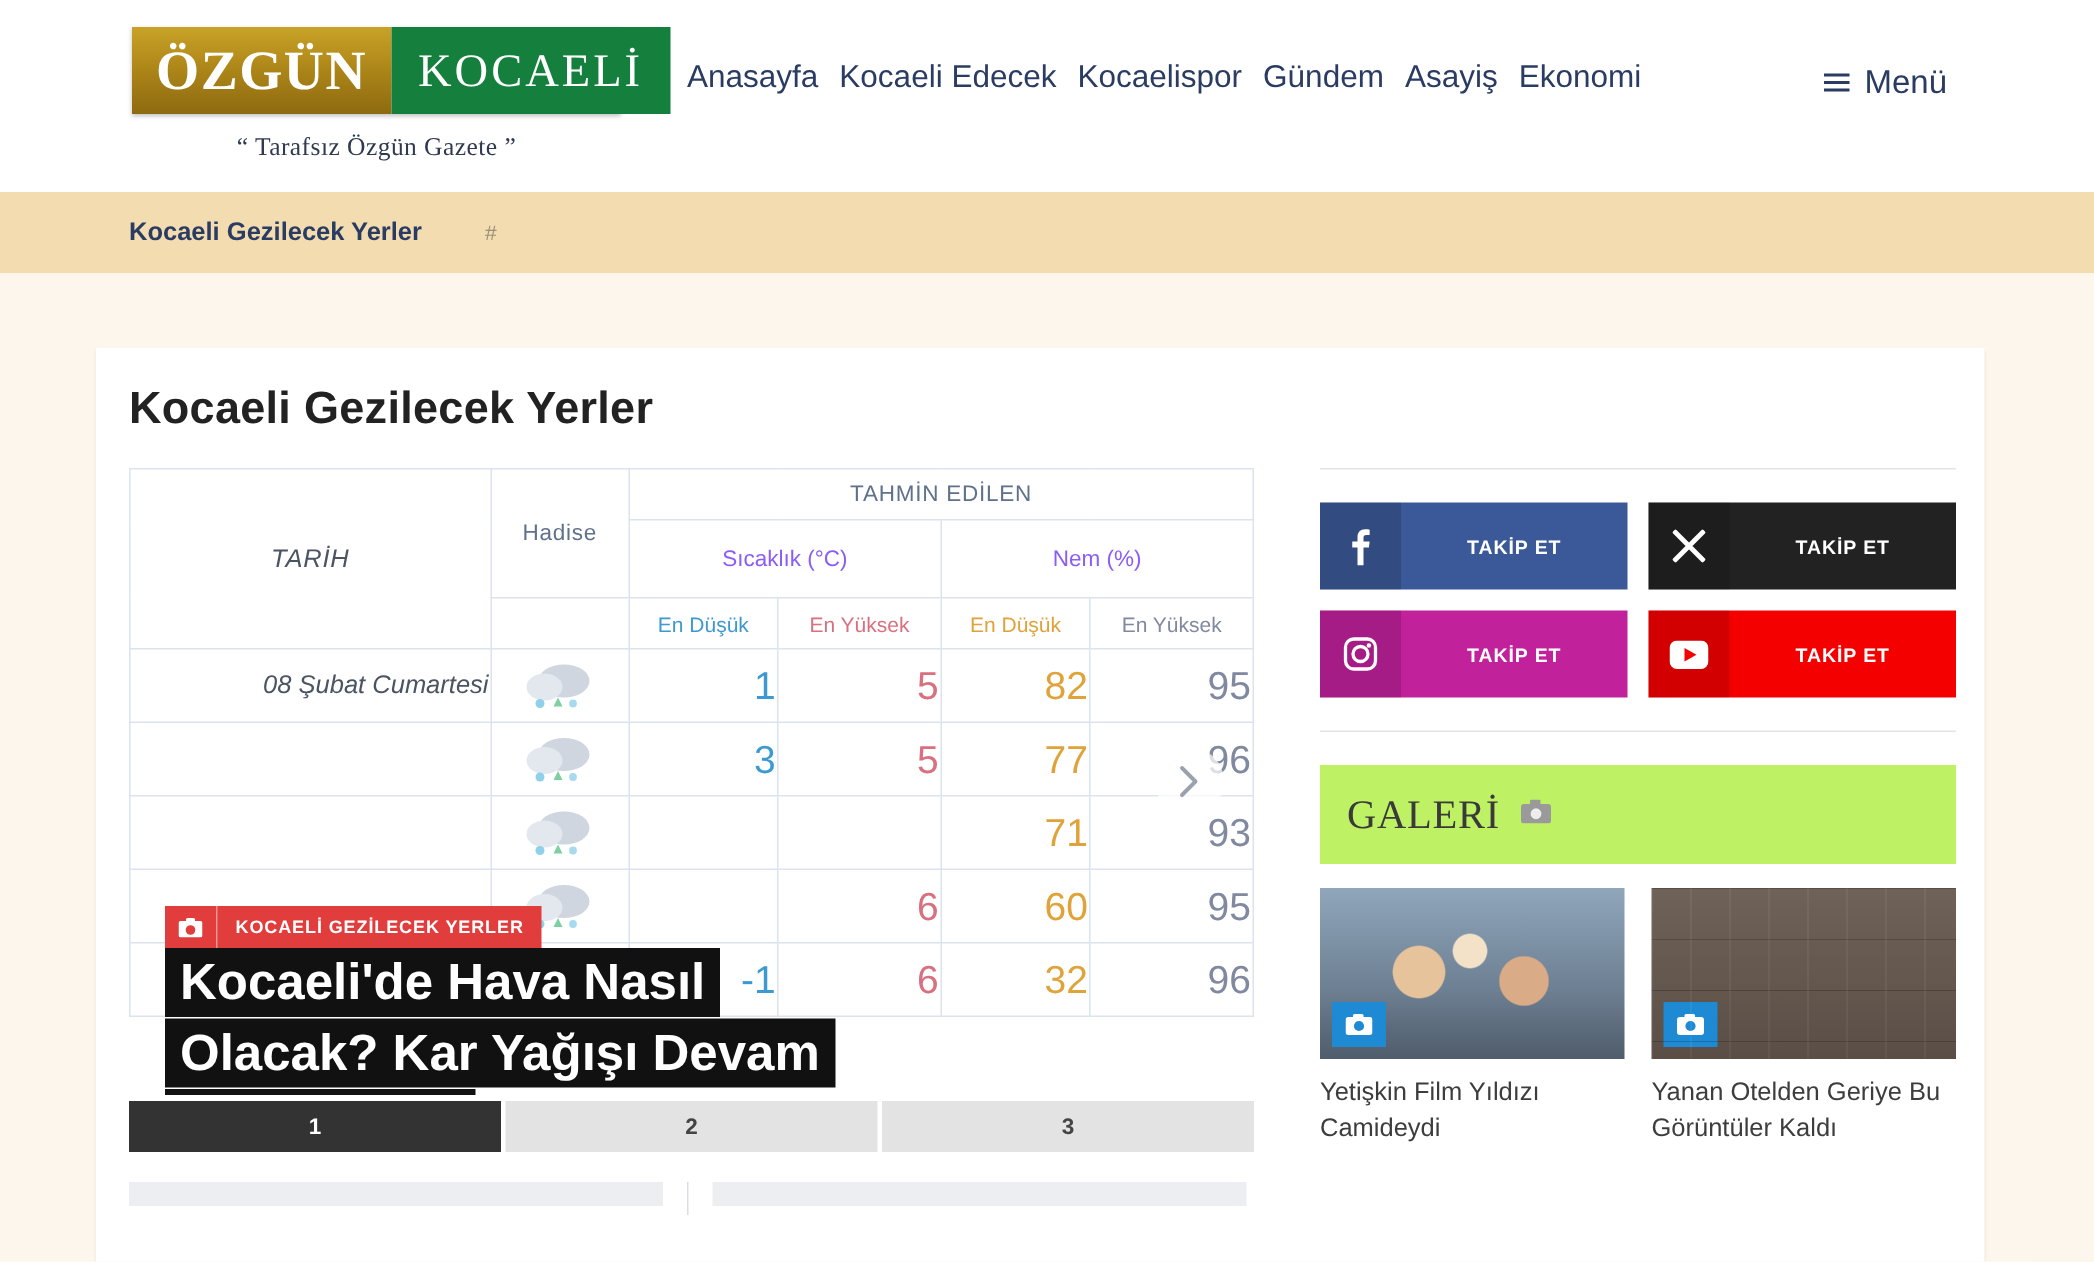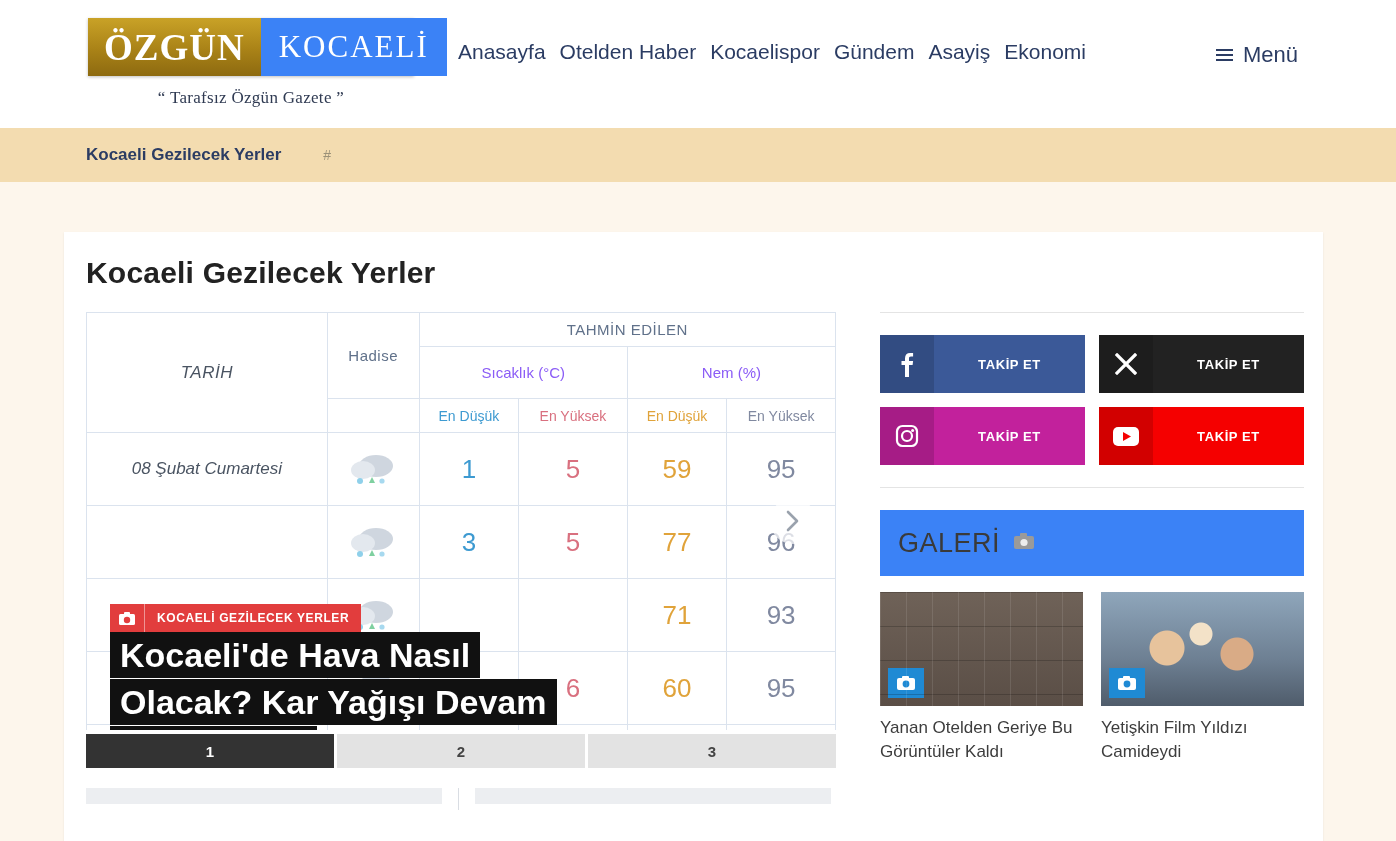--- a/index.html
+++ b/index.html
@@ -39,21 +39,21 @@
     color: #ffffff;
     font-family: "Liberation Serif", serif;
     font-weight: bold;
     font-size: 37px;
     letter-spacing: 1px;
     display: flex; align-items: center; justify-content: center;
     padding: 16px 16px;
     flex: 0 0 auto;
   }
   .logo-right {
-    background: #3b82f6;
+    background: #15803d;
     color: #ffffff;
     font-family: "Liberation Serif", serif;
     font-size: 31px;
     letter-spacing: 2px;
     display: flex; align-items: center; justify-content: center;
     padding: 0 18px;
     flex: 1 1 auto;
   }
   .logo-tagline {
     margin-top: 12px;
@@ -153,21 +153,21 @@
   }
   .tbl td, .tbl th {
     border: 1px solid #dbe3ee;
     text-align: center;
     color: #5a6473;
     font-weight: normal;
   }
   .tbl .thead-top td { height: 34px; font-size: 15px; color:#60718a; letter-spacing:.5px; }
   .tbl .thead-mid td { height: 52px; font-size: 15px; color:#8b5cf6; }
   .tbl .thead-sub td { height: 34px; font-size: 14px; }
-  .tbl .row td { height: 73px; font-size: 26px; }
+  .tbl .row td { height: 49px; font-size: 26px; text-align: right; }
   .c-blue { color: #3d9ad1 !important; }
   .c-red  { color: #d9707f !important; }
   .c-orng { color: #e0a33a !important; }
   .c-gray { color: #8089a0 !important; }
   .date-cell { font-size: 17px !important; color:#4a5462 !important;font-style:italic; }
   .hadise-cell svg { display:block; margin: 0 auto; }
 
   .feature-overlay {
     position: absolute;
     left: 24px; top: 292px;
@@ -267,25 +267,26 @@
   }
   .social-btn .lb { flex: 1; text-align: center; }
   .sb-fb { background: #3b5998; }
   .sb-x  { background: #222222; }
   .sb-ig { background: #c2219c; }
   .sb-yt { background: #f50000; }
 
   .gallery-head {
     margin-top: 22px;
     height: 66px;
-    background: #3b82f6;
+    background: #bef264;
     display: flex;
     align-items: center;
     padding-left: 18px;
     gap: 14px;
+    font-family: Liberation Serif, serif;
   }
   .gallery-head .gtitle {
     font-size: 27px;
     color: #3a3a3a;
     letter-spacing: .5px;
   }
   .gallery-grid {
     display: grid;
     grid-template-columns: 1fr 1fr;
     gap: 18px;
@@ -344,21 +345,21 @@
     <div class="logo-block">
       <div class="logo-bar">
         <div class="logo-left">ÖZGÜN</div>
         <div class="logo-right">KOCAELİ</div>
       </div>
       <div class="logo-tagline">“ Tarafsız Özgün Gazete ”</div>
     </div>
 
     <nav class="mainnav">
       <a href="#">Anasayfa</a>
-      <a href="#">Otelden Haber</a>
+      <a href="#">Kocaeli Edecek</a>
       <a href="#">Kocaelispor</a>
       <a href="#">Gündem</a>
       <a href="#">Asayiş</a>
       <a href="#">Ekonomi</a>
     </nav>
 
     <div class="menu-btn">
       <span class="menu-lines">
           <i></i>
           <i></i>
@@ -407,21 +408,21 @@
                   <svg width="54" height="34" viewBox="0 0 54 34">
                         <ellipse cx="30" cy="14" rx="17" ry="11" fill="#cfd6df"></ellipse>
                         <ellipse cx="17" cy="18" rx="12" ry="9" fill="#e3e8ee"></ellipse>
                         <circle cx="14" cy="29" r="3" fill="#8fd0ea"></circle>
                         <path d="M26 25 l3 6 l-6 0 z" fill="#7fd0a0"></path>
                         <circle cx="36" cy="29" r="2.6" fill="#a7d9ef"></circle>
                       </svg>
                 </td>
                 <td class="c-blue">1</td>
                 <td class="c-red">5</td>
-                <td class="c-orng">59</td>
+                <td class="c-orng">82</td>
                 <td class="c-gray">95</td>
               </tr>
               <tr class="row">
                 <td class="date-cell"></td>
                 <td class="hadise-cell">
                   <svg width="54" height="34" viewBox="0 0 54 34">
                         <ellipse cx="30" cy="14" rx="17" ry="11" fill="#cfd6df"></ellipse>
                         <ellipse cx="17" cy="18" rx="12" ry="9" fill="#e3e8ee"></ellipse>
                         <circle cx="14" cy="29" r="3" fill="#8fd0ea"></circle>
                         <path d="M26 25 l3 6 l-6 0 z" fill="#7fd0a0"></path>
@@ -567,41 +568,41 @@
             <svg width="20" height="16" viewBox="0 0 20 16">
                 <rect x="0" y="3" width="20" height="13" rx="2" fill="#9a9a9a"></rect>
                 <rect x="6" y="0" width="7" height="4" rx="1" fill="#9a9a9a"></rect>
                 <circle cx="10" cy="9.5" r="3.6" fill="#ededed"></circle>
               </svg>
           </span>
         </div>
 
         <div class="gallery-grid">
           <div class="gcard">
+            <div class="gthumb t2">
+              <div class="gbadge">
+                <svg width="18" height="14" viewBox="0 0 18 14">
+                    <rect x="0" y="2" width="18" height="12" rx="2" fill="#ffffff"></rect>
+                    <rect x="5" y="0" width="7" height="3" rx="1" fill="#ffffff"></rect>
+                    <circle cx="9" cy="8" r="3.4" fill="#1f8ad4"></circle>
+                  </svg>
+              </div>
+            </div>
+            <div class="gcaption">Yetişkin Film Yıldızı Camideydi</div>
+          </div>
+          <div class="gcard">
             <div class="gthumb t1">
               <div class="gbadge">
                 <svg width="18" height="14" viewBox="0 0 18 14">
                     <rect x="0" y="2" width="18" height="12" rx="2" fill="#ffffff"></rect>
                     <rect x="5" y="0" width="7" height="3" rx="1" fill="#ffffff"></rect>
                     <circle cx="9" cy="8" r="3.4" fill="#1f8ad4"></circle>
                   </svg>
               </div>
             </div>
             <div class="gcaption">Yanan Otelden Geriye Bu Görüntüler Kaldı</div>
           </div>
-          <div class="gcard">
-            <div class="gthumb t2">
-              <div class="gbadge">
-                <svg width="18" height="14" viewBox="0 0 18 14">
-                    <rect x="0" y="2" width="18" height="12" rx="2" fill="#ffffff"></rect>
-                    <rect x="5" y="0" width="7" height="3" rx="1" fill="#ffffff"></rect>
-                    <circle cx="9" cy="8" r="3.4" fill="#1f8ad4"></circle>
-                  </svg>
-              </div>
-            </div>
-            <div class="gcaption">Yetişkin Film Yıldızı Camideydi</div>
-          </div>
         </div>
       </div>
 
     </div>
   </div>
 </div>
 
 </body></html>

